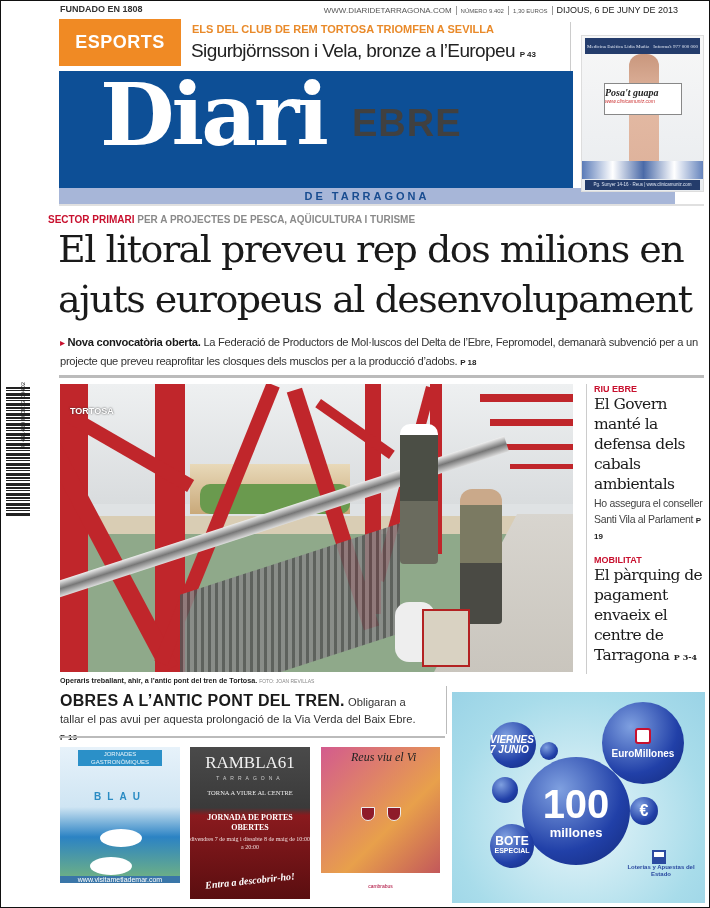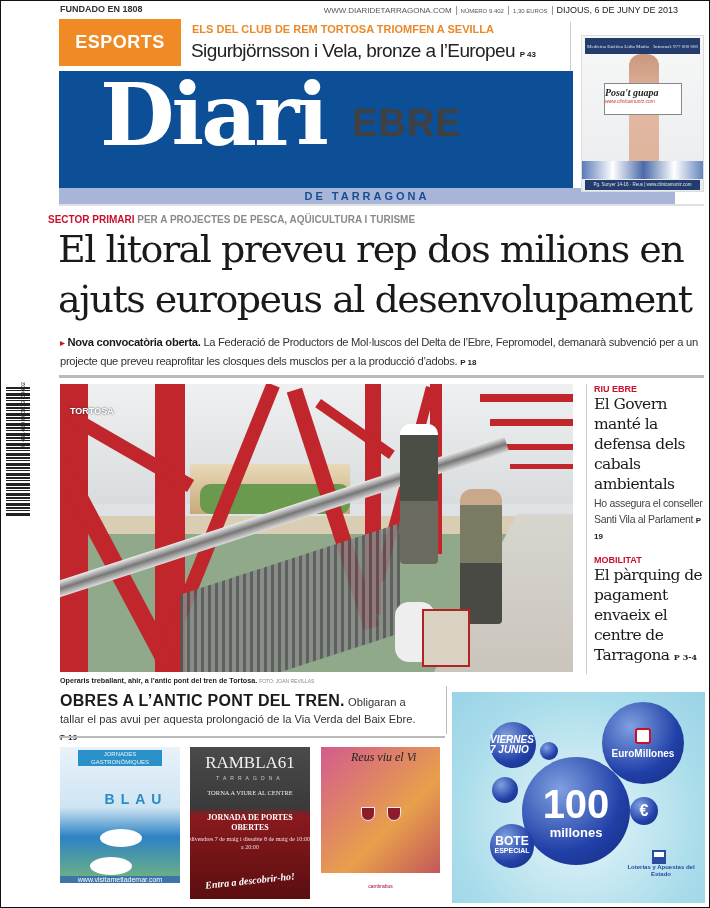--- a/index.html
+++ b/index.html
@@ -71,21 +71,21 @@
 
 .obres{left:60px;top:692px;width:360px;font-size:11.2px;line-height:17px;color:#333}
 .obres b{font-size:16px;font-weight:bold;color:#1a1a1a;letter-spacing:.3px}
 .rule2{left:59px;top:736px;width:386px;height:2px;background:#bbb}
 .vline-mid{left:446px;top:686px;width:1px;height:48px;background:#bbb}
 
 .ad{position:absolute;overflow:hidden}
 .ad-peix{left:60px;top:747px;width:120px;height:150px;background:linear-gradient(#e7f2fa,#cfe5f3 40%,#2c83c4 60%,#8cc567)}
 .ad-peix .t1{position:absolute;left:18px;top:3px;width:84px;background:#2b90c8;color:#e9f5fb;font-size:6px;text-align:center;line-height:8px}
 .ad-peix .t2{position:absolute;left:0;top:20px;width:100%;text-align:center;font-size:22px;color:#fff;font-weight:bold;letter-spacing:4px}
-.ad-peix .t3{position:absolute;left:16px;top:44px;width:100%;text-align:center;font-size:14px;color:#2a8bc3;letter-spacing:6px;font-weight:bold}
+.ad-peix .t3{position:absolute;left:0;top:44px;width:100%;text-align:center;font-size:10px;color:#2a8bc3;letter-spacing:6px;font-weight:bold}
 .ad-peix .fish{position:absolute;width:42px;height:18px;background:#fff;border-radius:50%}
 .ad-peix .url{position:absolute;left:0;bottom:14px;width:100%;text-align:center;font-size:7px;color:#fff;background:#3a76a8}
 .ad-peix .logos{position:absolute;left:0;bottom:0;width:100%;height:14px;background:#fff}
 .ad-rambla{left:190px;top:747px;width:120px;height:152px;background:linear-gradient(#4a4a4a,#3a3a3a 40%,#8a1a1e 45%,#5a0e10)}
 .ad-rambla .name{position:absolute;left:0;top:6px;width:100%;text-align:center;font-family:"Liberation Serif",serif;font-size:17px;color:#f1f1f1}
 .ad-rambla .city{position:absolute;left:0;top:28px;width:100%;text-align:center;font-size:5px;color:#ccc;letter-spacing:4px}
 .ad-rambla .torna{position:absolute;left:0;top:42px;width:100%;text-align:center;font-family:"Liberation Serif",serif;font-size:6.5px;color:#eee}
 .ad-rambla .j{position:absolute;left:0;top:66px;width:100%;text-align:center;font-family:"Liberation Serif",serif;font-size:8px;font-weight:bold;color:#fff;line-height:10px}
 .ad-rambla .d{position:absolute;left:0;top:88px;width:100%;text-align:center;font-family:"Liberation Serif",serif;font-size:6px;color:#f1dede;line-height:8px}
 .ad-rambla .e{position:absolute;left:0;top:128px;width:100%;text-align:center;font-family:"Liberation Serif",serif;font-style:italic;font-size:10px;font-weight:bold;color:#fff;transform:rotate(-6deg)}

